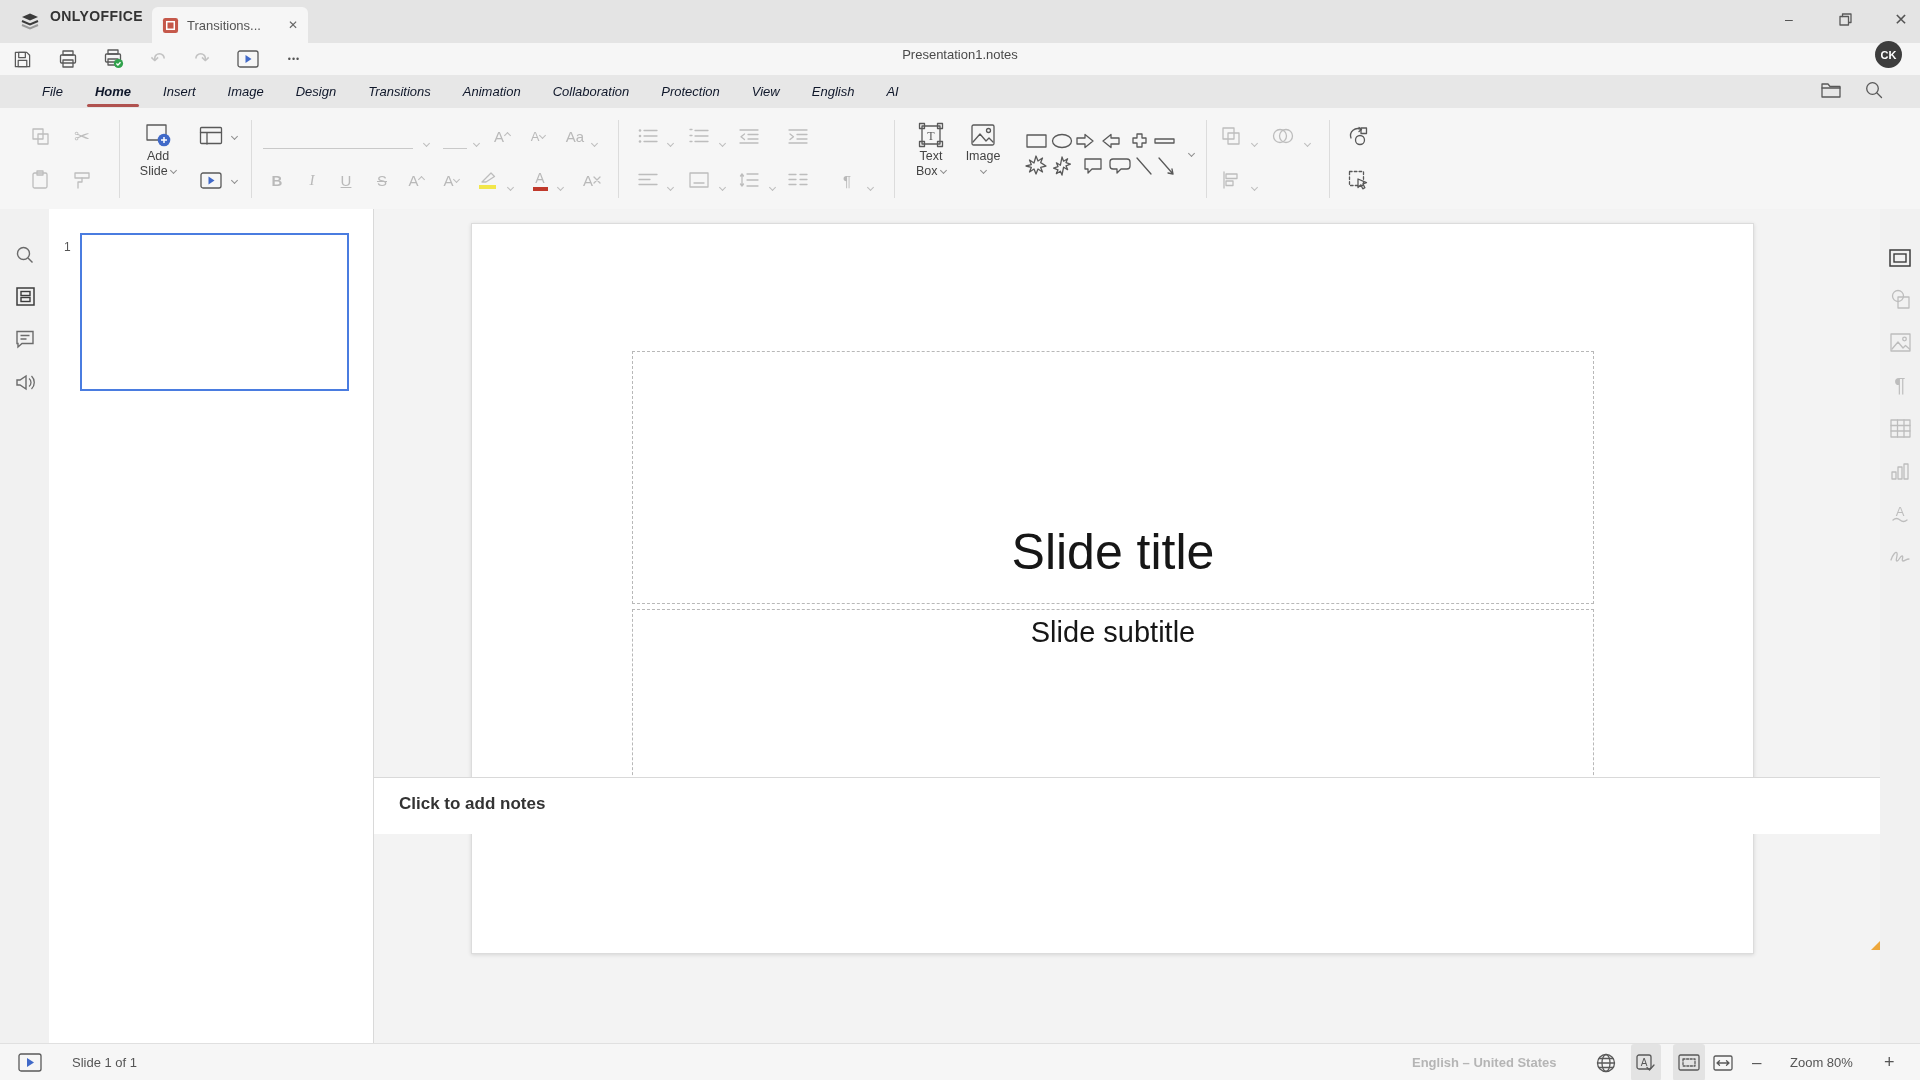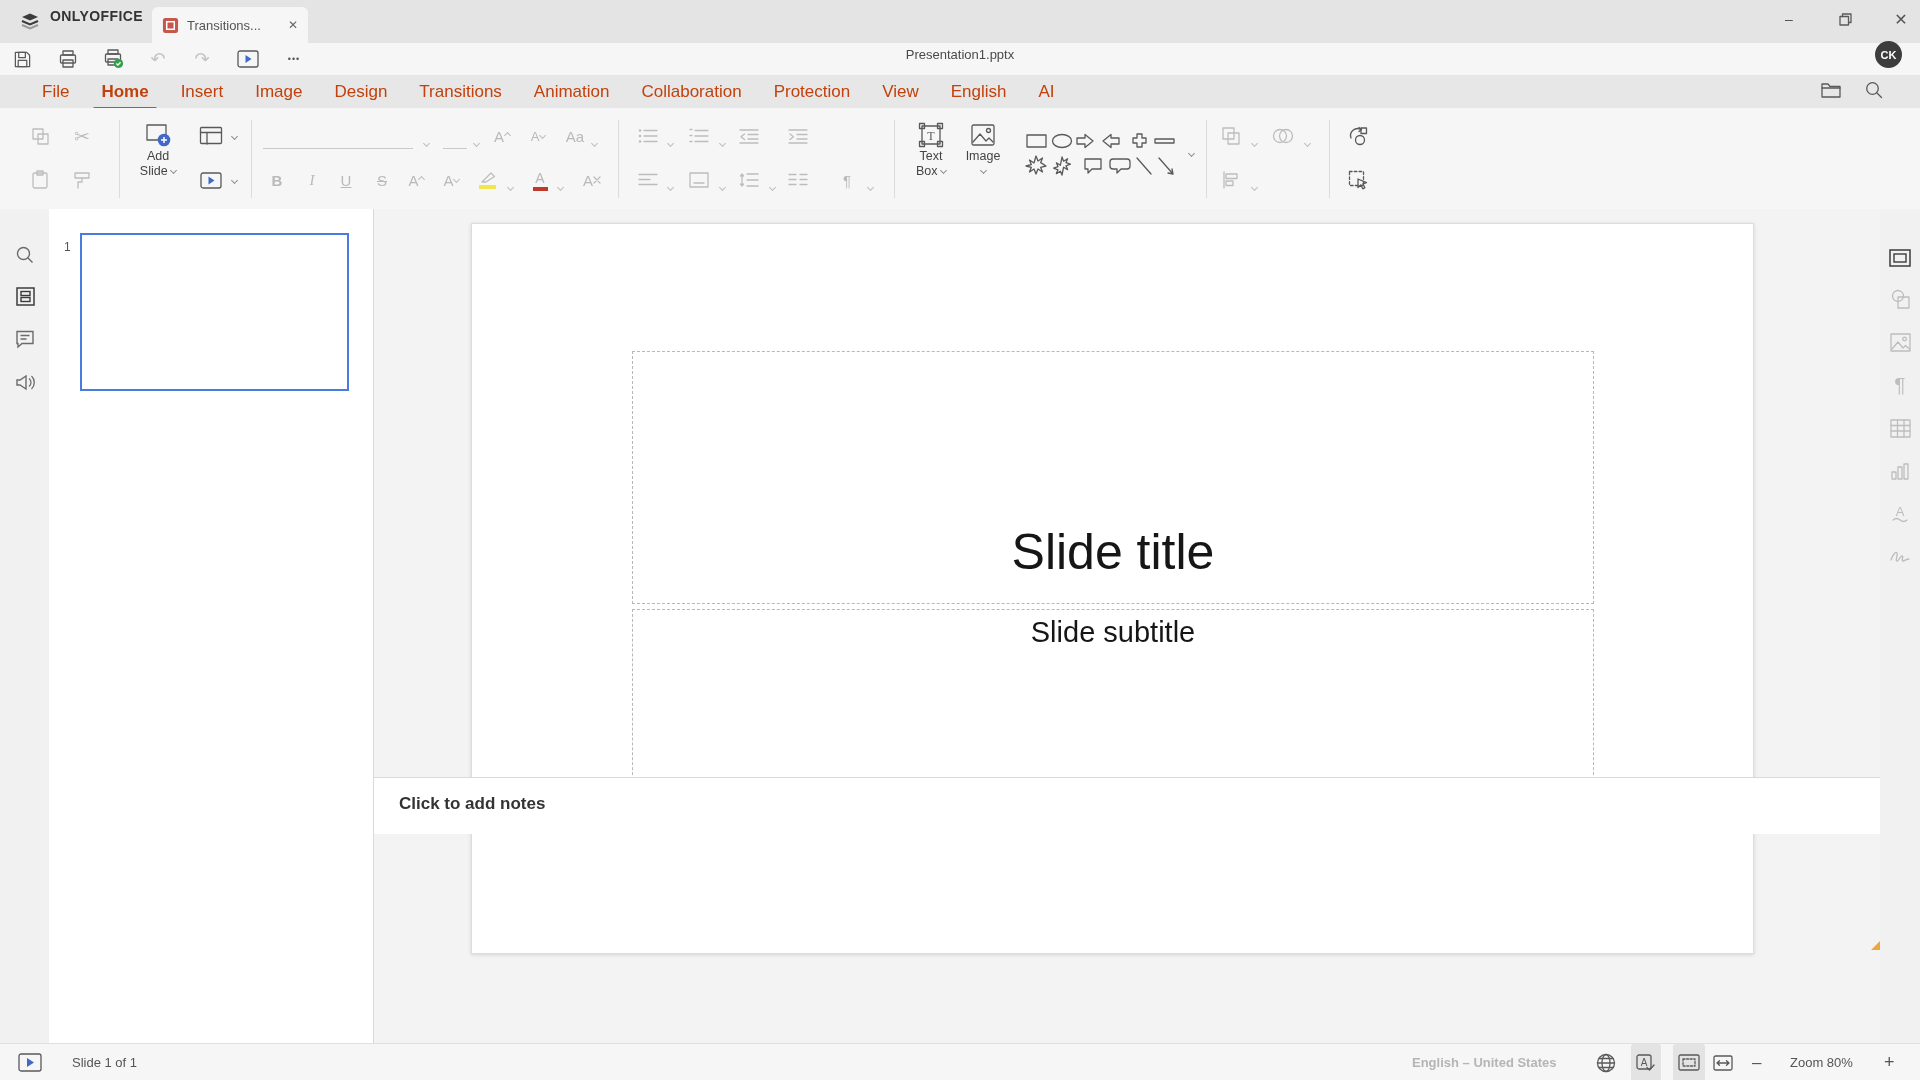--- a/index.html
+++ b/index.html
@@ -16,21 +16,21 @@
   #logo{left:18px;top:8px;display:flex;align-items:flex-start;gap:8px;}
   #logo-text{font-size:14px;font-weight:bold;color:#333;letter-spacing:.4px;}
   
   #qbar{left:0;top:43px;width:1920px;height:32px;background:#f6f6f6;}
   .qic{position:absolute;top:3px;width:28px;height:26px;display:flex;align-items:center;justify-content:center;}
   #doc-title{left:0;top:47px;width:1920px;text-align:center;font-size:13px;color:#4a4a4a;}
   #avatar{left:1875px;top:41px;width:27px;height:27px;border-radius:50%;background:#3d3d3d;
     color:#fff;font-size:11px;font-weight:bold;display:flex;align-items:center;justify-content:center;}
   
   #menubar{left:26px;top:75px;height:33px;display:flex;align-items:center;gap:0;}
-  .menu-item{padding:6px 16px;font-size:17px;color:#c2410c;position:relative;}
+  .menu-item{padding:6px 16px;font-size:13px;color:#0f172a;position:relative;font-style:italic;}
   .menu-item.active{font-weight:bold;}
   .menu-item.active::after{content:"";position:absolute;left:8px;right:8px;bottom:-2px;
     height:3px;background:#b0524f;border-radius:2px;}
   
   #ribbon{left:0;top:108px;width:1920px;height:102px;background:#f6f6f6;border-bottom:1px solid #dedede;}
   .rdiv{position:absolute;top:12px;height:78px;width:1px;background:#dcdcdc;}
   .icon-c{position:absolute;width:30px;height:30px;display:flex;align-items:center;justify-content:center;}
   .row1{top:13px;} .row2{top:57px;}
   .chev{display:inline-block;width:5px;height:5px;border-right:1.4px solid #8f8f8f;
     border-bottom:1.4px solid #8f8f8f;transform:rotate(45deg);margin-bottom:2px;}
@@ -124,21 +124,21 @@
   <div class="qic" style="left:144px;color:#c3c3c3;font-size:18px;">↶</div>
   <div class="qic" style="left:188px;color:#c3c3c3;font-size:18px;">↷</div>
   <div class="qic" style="left:234px;">
     <svg width="22" height="18" viewBox="0 0 22 18">
         <rect x="1" y="1" width="20" height="16" rx="2" class="st"></rect>
       <path d="M8.5 5l6 4-6 4z" fill="#4069c8"></path>
       </svg>
   </div>
   <div class="qic" style="left:280px;color:#555;font-size:9px;letter-spacing:1px;">•••</div>
 </div>
-<div id="doc-title" class="abs">Presentation1.pptx</div>
+<div id="doc-title" class="abs">Presentation1.notes</div>
 <div id="avatar" class="abs">CK</div>
 
 <div id="menubar" class="abs">
   <span class="menu-item">File</span>
   <span class="menu-item active">Home</span>
   <span class="menu-item">Insert</span>
   <span class="menu-item">Image</span>
   <span class="menu-item">Design</span>
   <span class="menu-item">Transitions</span>
   <span class="menu-item">Animation</span>

